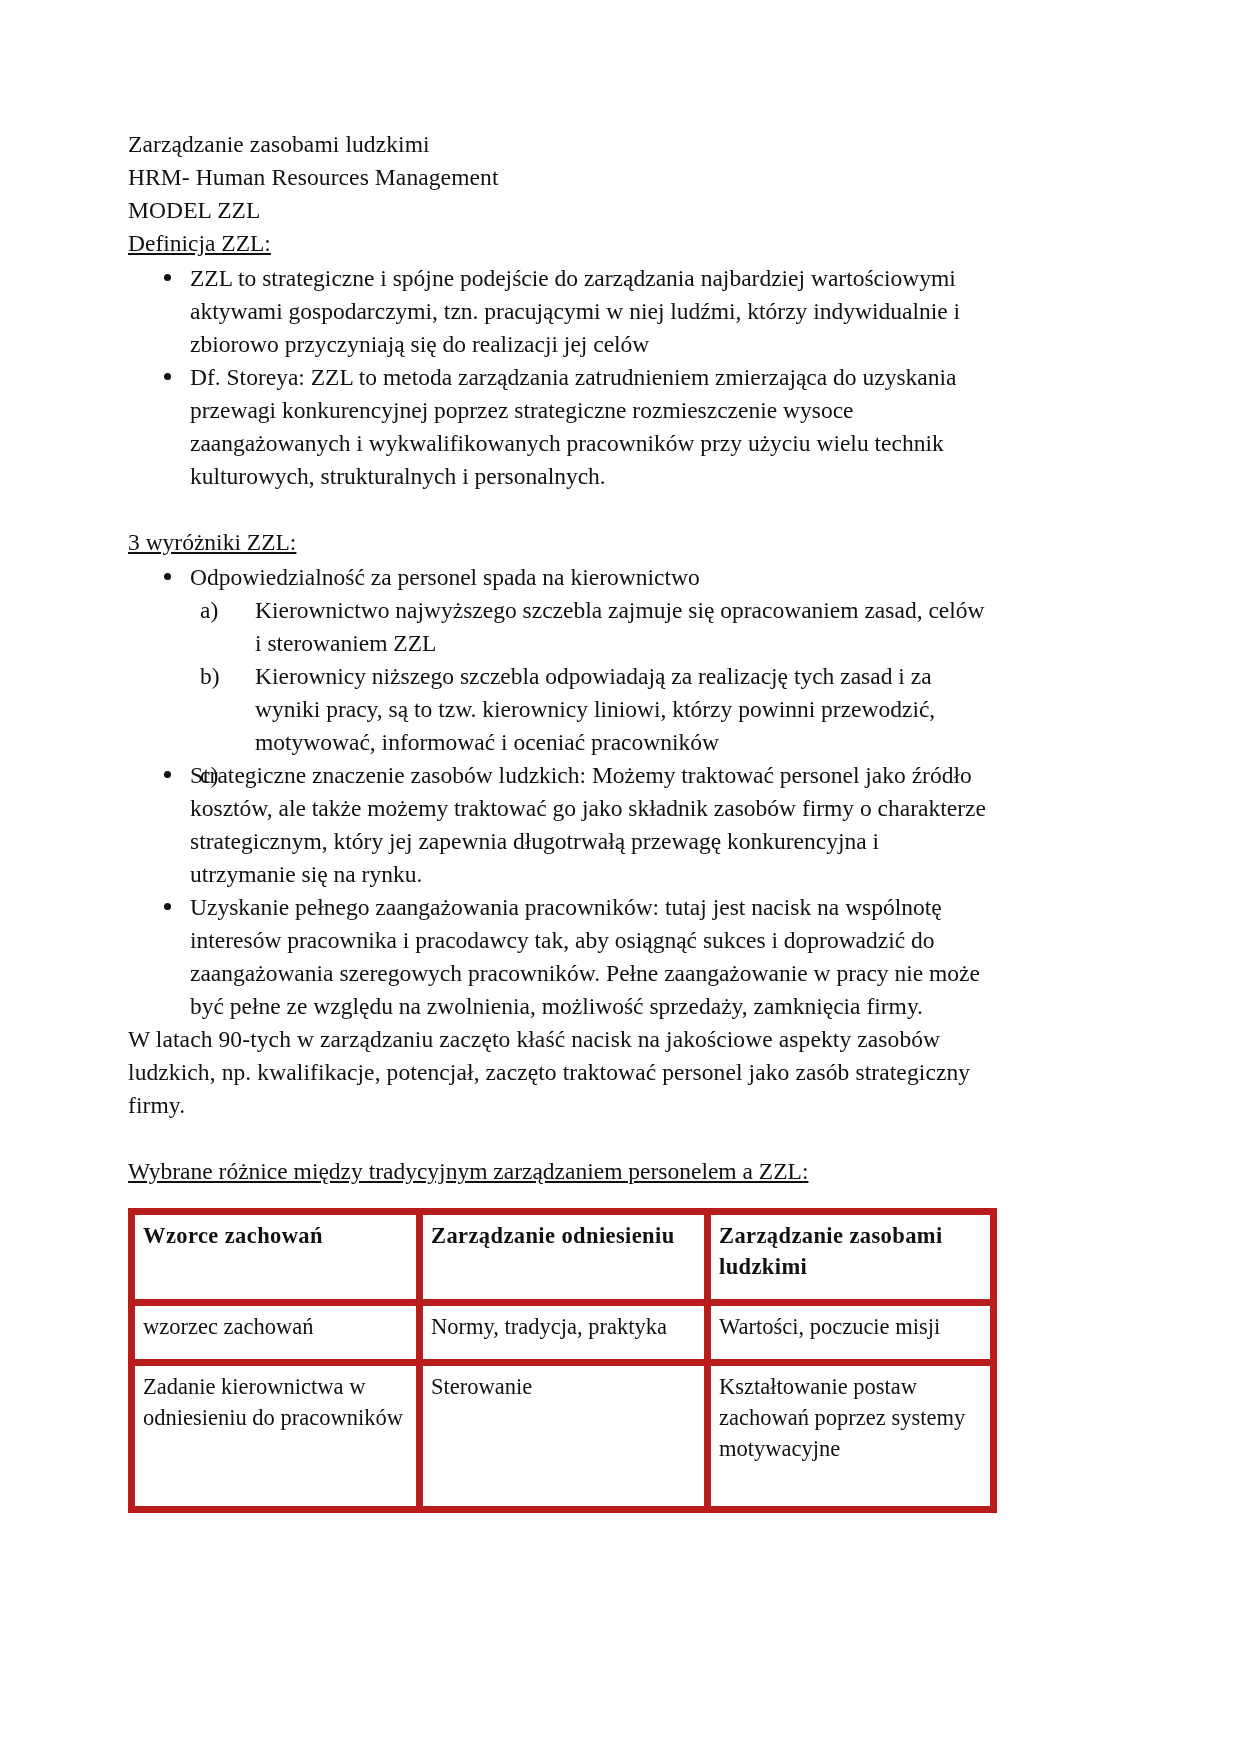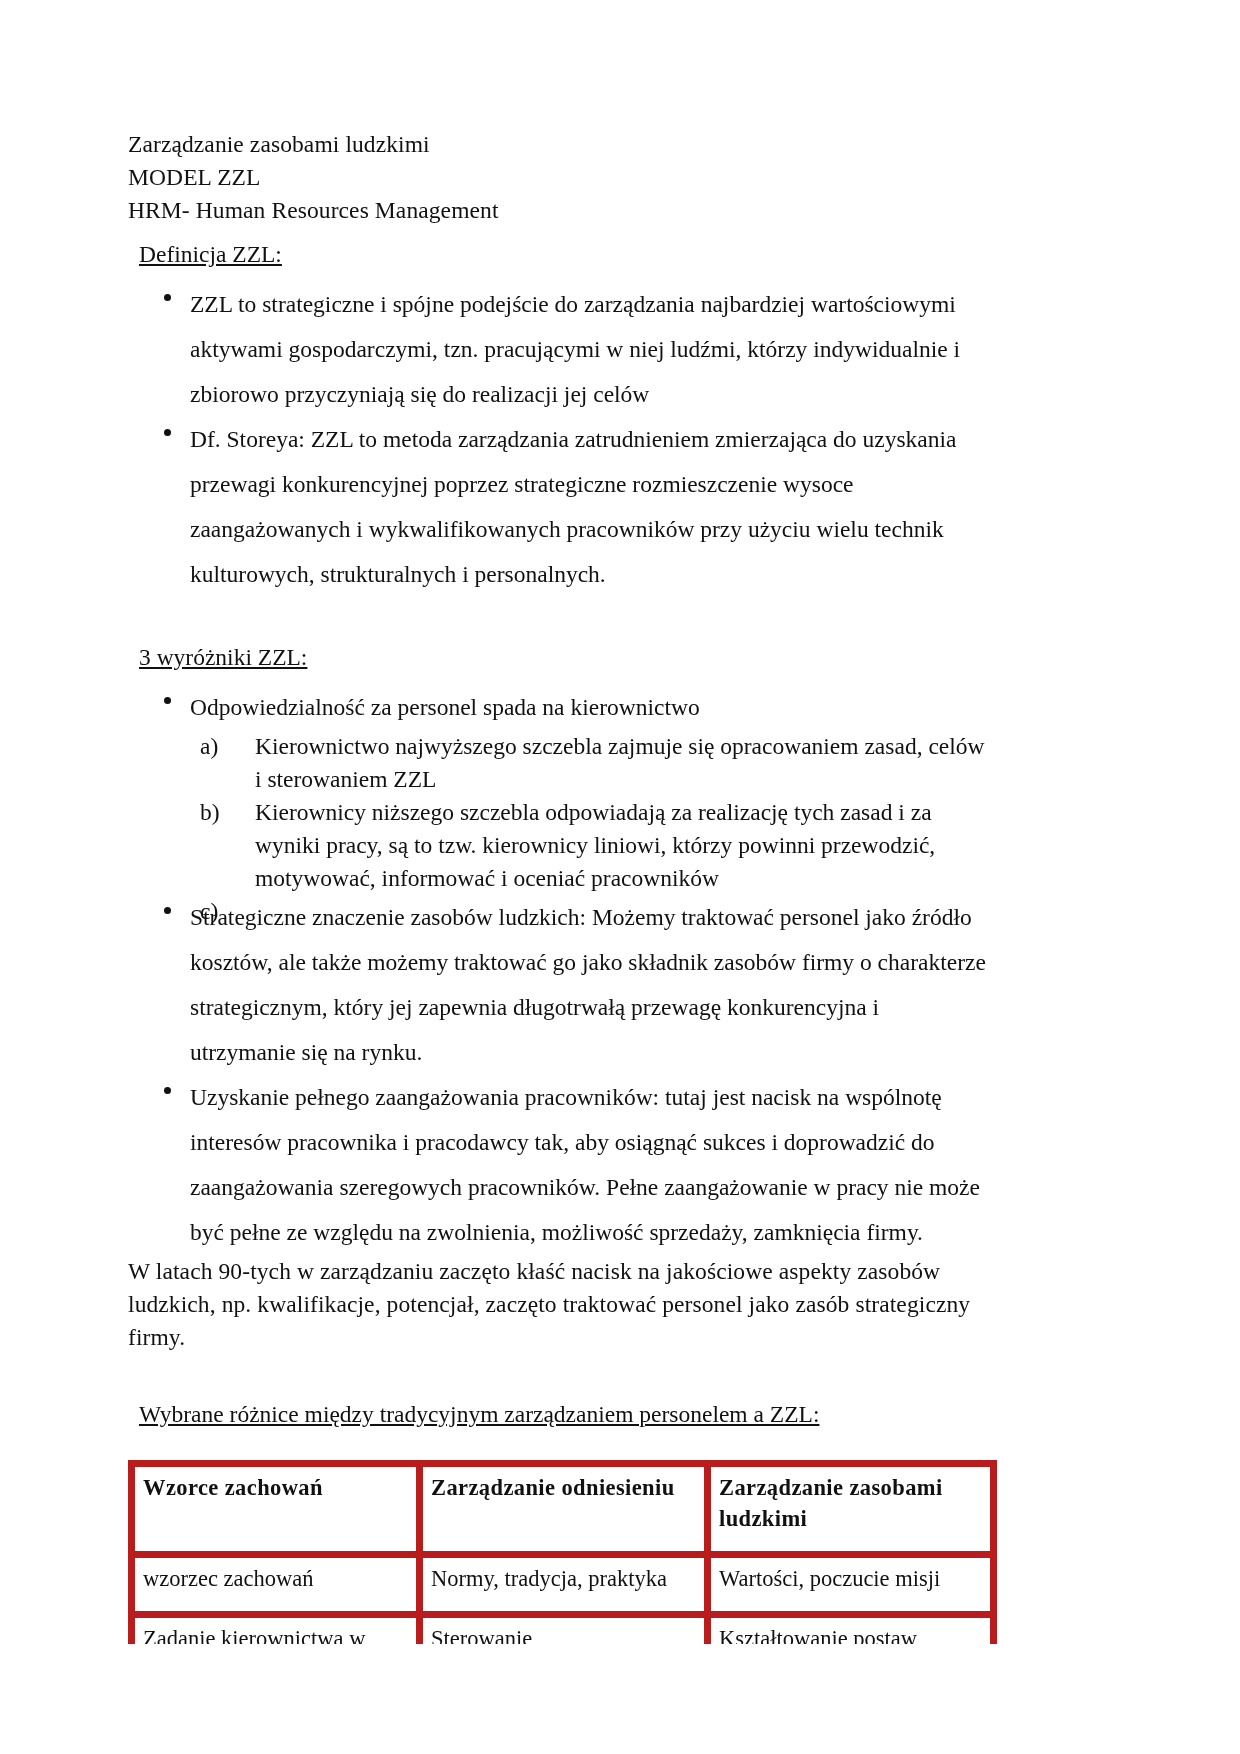--- a/index.html
+++ b/index.html
@@ -38,21 +38,21 @@
     text-align: left;
   }
 
   .para {
     margin: 0;
   }
 
   .heading-underline {
     font-size: 23.5px;
     line-height: 33px;
-    margin: 11px;
+    margin: 0;
     text-decoration: underline;
     text-underline-offset: 2px;
     display: inline-block;
   }
 
   .heading-row {
     line-height: 33px;
   }
 
   .spacer-line {
@@ -63,21 +63,21 @@
   ul.bullets {
     list-style: none;
     margin: 0;
     padding: 0;
   }
 
   ul.bullets > li {
     position: relative;
     padding-left: 62px;
     font-size: 23.5px;
-    line-height: 45px;
+    line-height: 33px;
     margin: 0;
   }
 
   ul.bullets > li > .bullet-dot {
     position: absolute;
     left: 36px;
     top: 12px;
     width: 7px;
     height: 7px;
     background: #111111;
@@ -153,22 +153,22 @@
     opacity: 0;
   }
 </style>
 </head>
 <body>
 
 <div class="page">
   <div class="content">
 
     <div class="line">Zarządzanie zasobami ludzkimi</div>
+    <div class="line">HRM- Human Resources Management</div>
     <div class="line">MODEL ZZL</div>
-    <div class="line">HRM- Human Resources Management</div>
 
 
     <div class="heading-row">
       <span class="heading-underline">Definicja ZZL:</span>
     </div>
 
     <ul class="bullets">
       <li>
         <span class="bullet-dot"></span>
         <span>ZZL to strategiczne i spójne podejście do zarządzania najbardziej wartościowymi aktywami gospodarczymi, tzn. pracującymi w niej ludźmi, którzy indywidualnie i zbiorowo przyczyniają się do realizacji jej celów</span>

